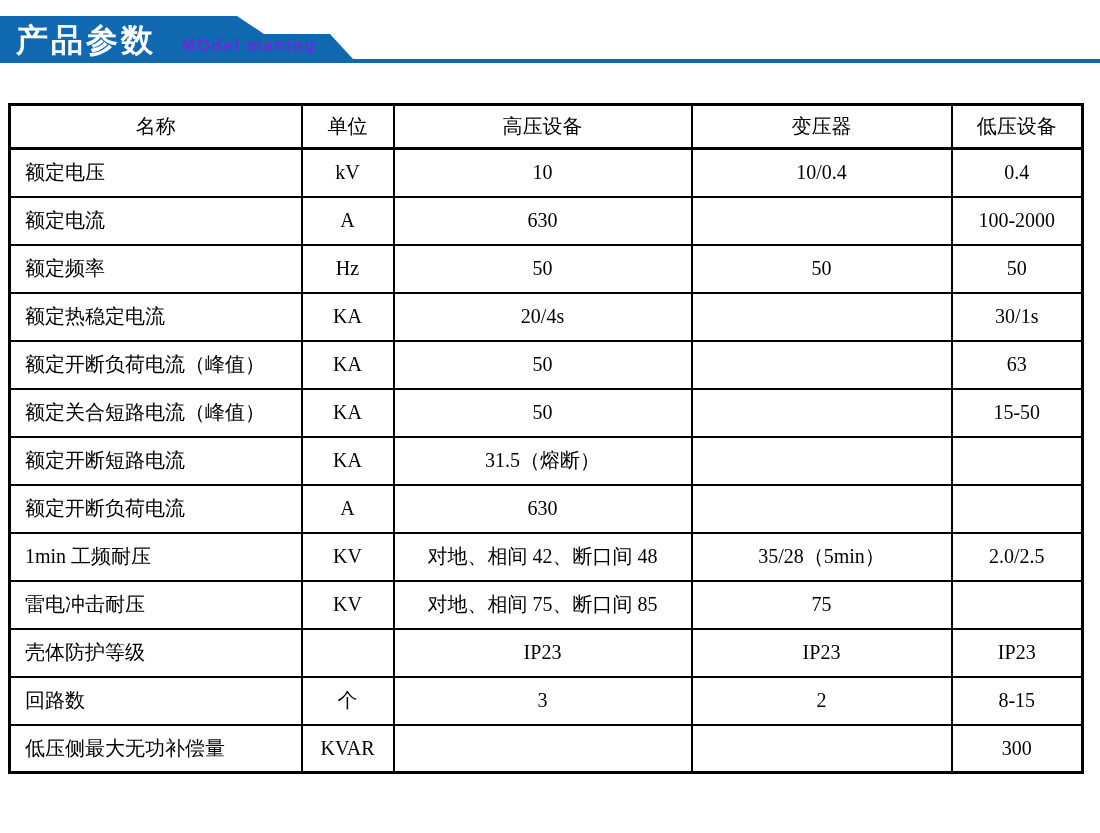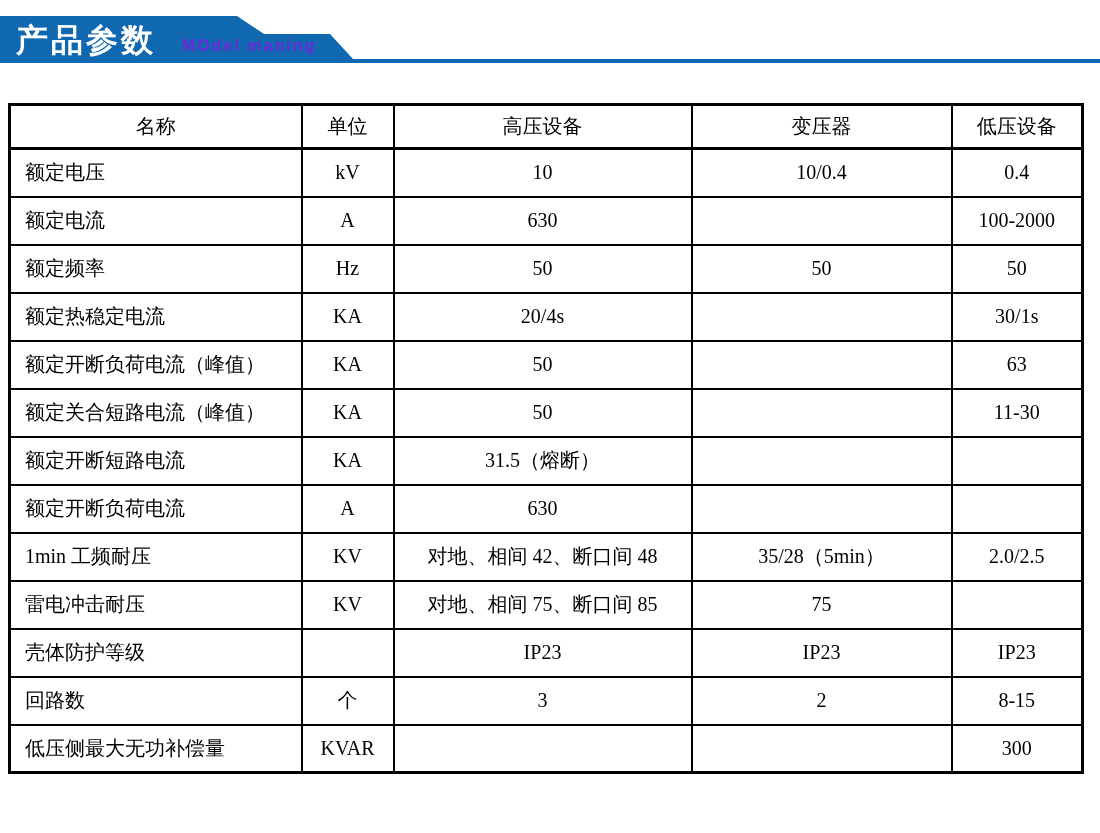--- a/index.html
+++ b/index.html
@@ -121,21 +121,21 @@
           <td>KA</td>
           <td>50</td>
           <td></td>
           <td>63</td>
         </tr>
         <tr>
           <td class="name-cell">额定关合短路电流（峰值）</td>
           <td>KA</td>
           <td>50</td>
           <td></td>
-          <td>11-30</td>
+          <td>15-50</td>
         </tr>
         <tr>
           <td class="name-cell">额定开断短路电流</td>
           <td>KA</td>
           <td>31.5（熔断）</td>
           <td></td>
           <td></td>
         </tr>
         <tr>
           <td class="name-cell">额定开断负荷电流</td>

